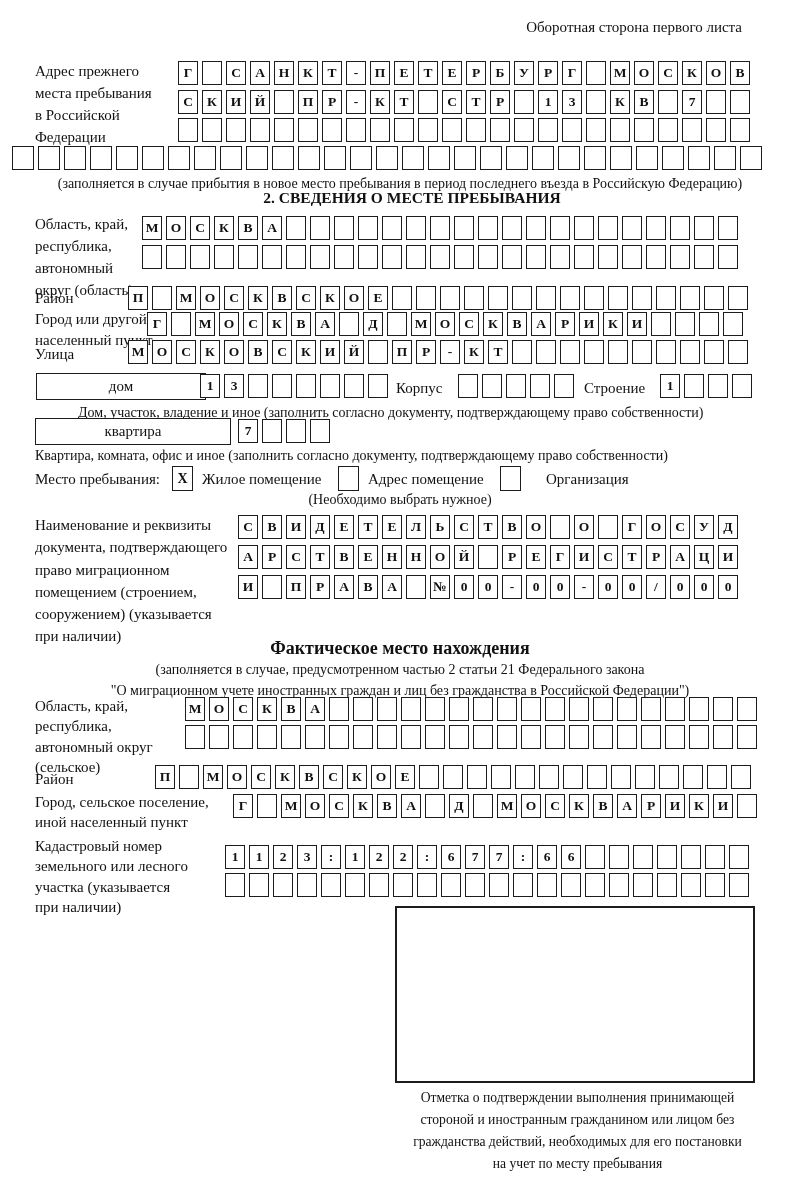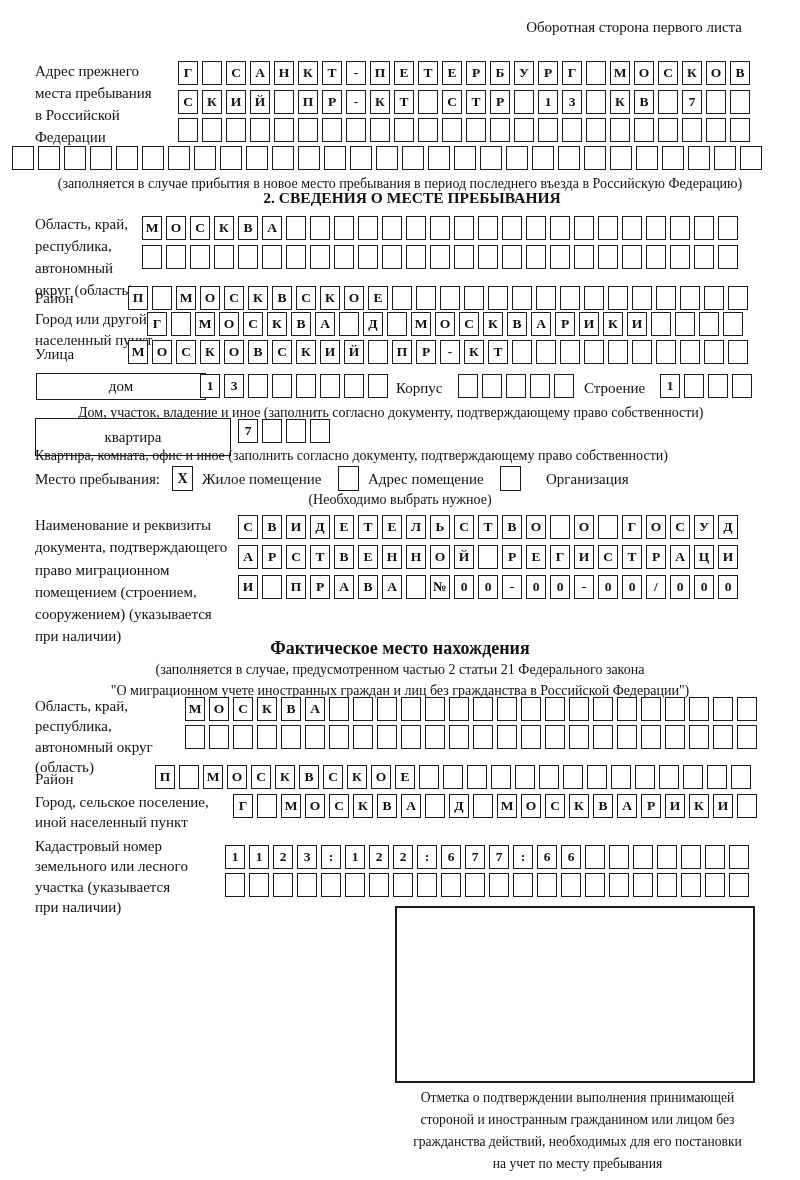--- a/index.html
+++ b/index.html
@@ -334,21 +334,21 @@
     </div>
   <div class="abs lbl" style="left:584px;top:377px;">Строение</div>
   <div class="grid" style="left:660px;top:374px;">
       <span class="cell">1</span>
       <span class="cell"></span>
       <span class="cell"></span>
       <span class="cell"></span>
     </div>
   <div class="abs caption" style="left:35px;top:405px;margin-left:43px;">Дом, участок, владение и иное (заполнить согласно документу, подтверждающему право собственности)</div>
 
-  <div class="rect-label" style="left:35px;top:418px;width:196px;height:38px;">квартира</div>
+  <div class="rect-label" style="left:35px;top:418px;width:196px;height:27px;">квартира</div>
   <div class="grid" style="left:238px;top:419px;">
       <span class="cell">7</span>
       <span class="cell"></span>
       <span class="cell"></span>
       <span class="cell"></span>
     </div>
   <div class="abs caption" style="left:35px;top:448px;">Квартира, комната, офис и иное (заполнить согласно документу, подтверждающему право собственности)</div>
 
   <div class="abs lbl" style="left:35px;top:468px;">Место пребывания:</div>
   <span class="cbox" style="left:172px;top:466px;">X</span>
@@ -438,21 +438,21 @@
     </div>
 
   <div class="abs title center-line" style="top:638px;font-size:18px;">Фактическое место нахождения</div>
   <div class="abs caption center-line" style="top:662px;">(заполняется в случае, предусмотренном частью 2 статьи 21 Федерального закона</div>
   <div class="abs caption center-line" style="top:683px;">"О миграционном учете иностранных граждан и лиц без гражданства в Российской Федерации")</div>
 
   <div class="abs lbl lbl-tight" style="left:35px;top:696px;">
     <div>Область, край,</div>
     <div>республика,</div>
     <div>автономный округ</div>
-    <div>(область)</div>
+    <div>(сельское)</div>
   </div>
   <div class="grid" style="left:185px;top:697px;">
       <span class="cell">М</span>
       <span class="cell">О</span>
       <span class="cell">С</span>
       <span class="cell">К</span>
       <span class="cell">В</span>
       <span class="cell">А</span>
       <span class="cell"></span>
       <span class="cell"></span>

